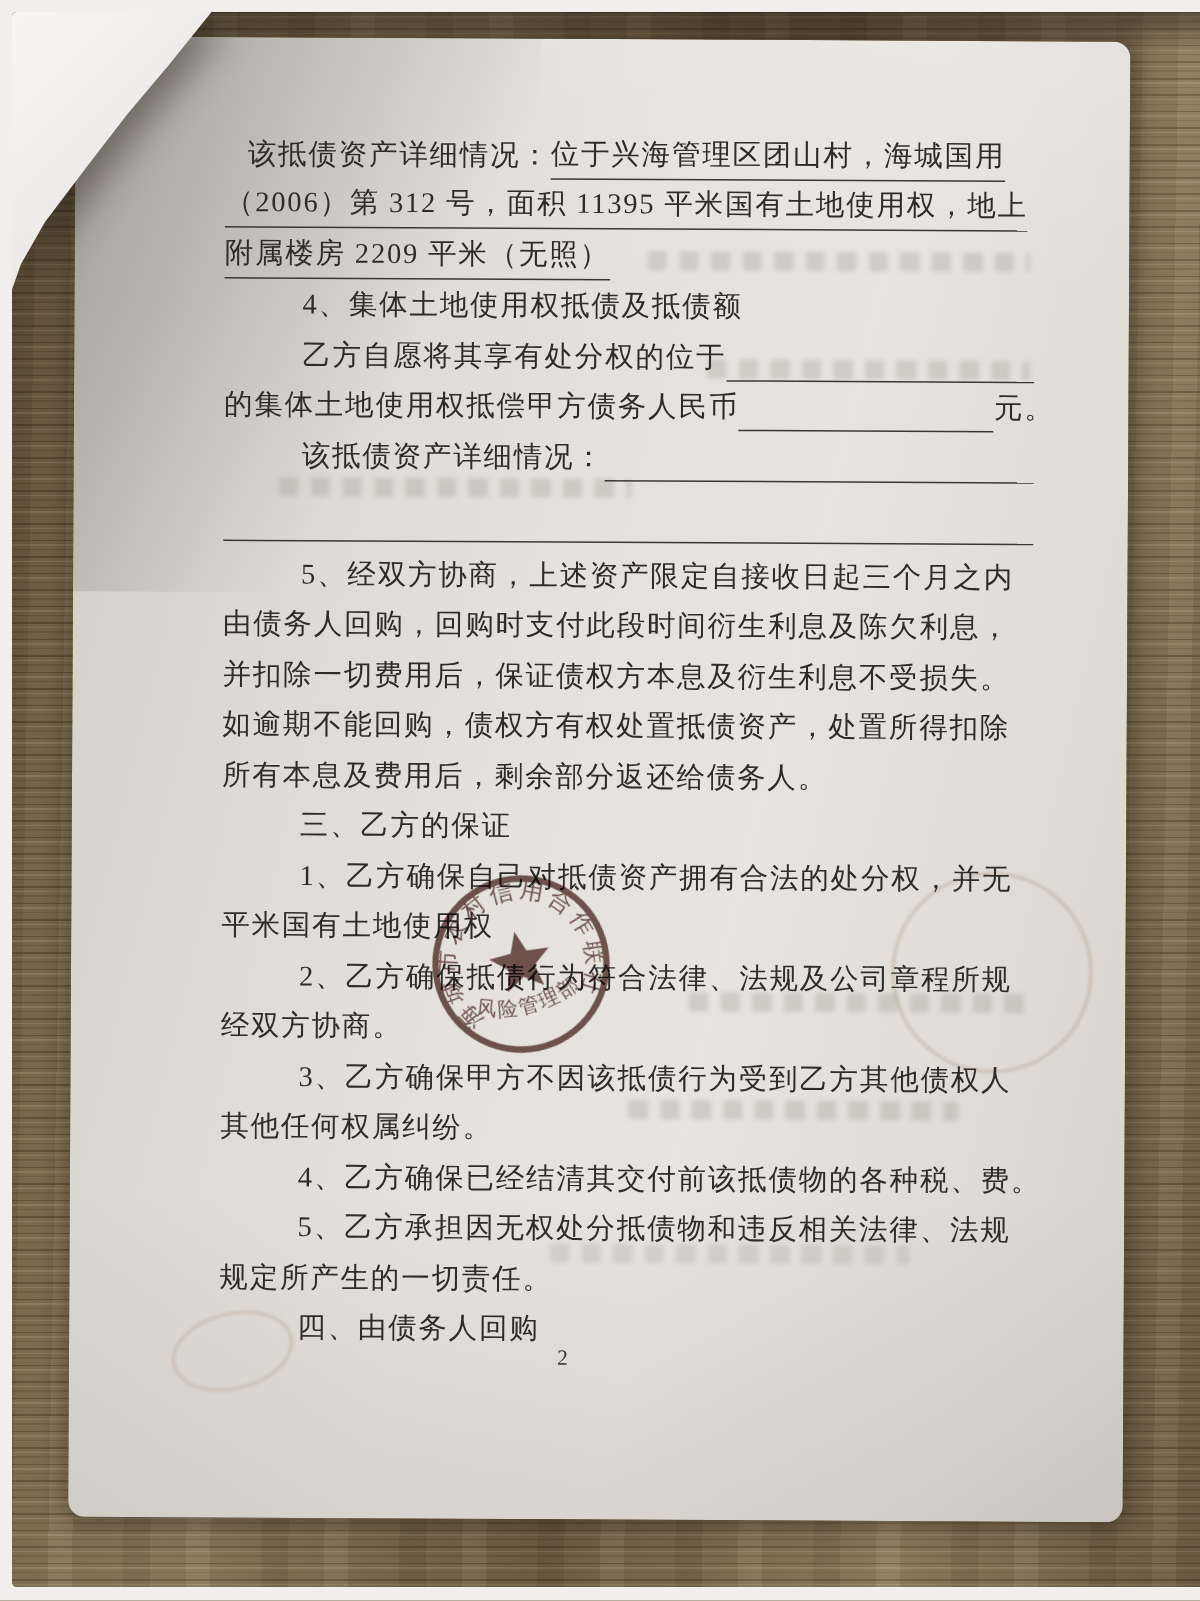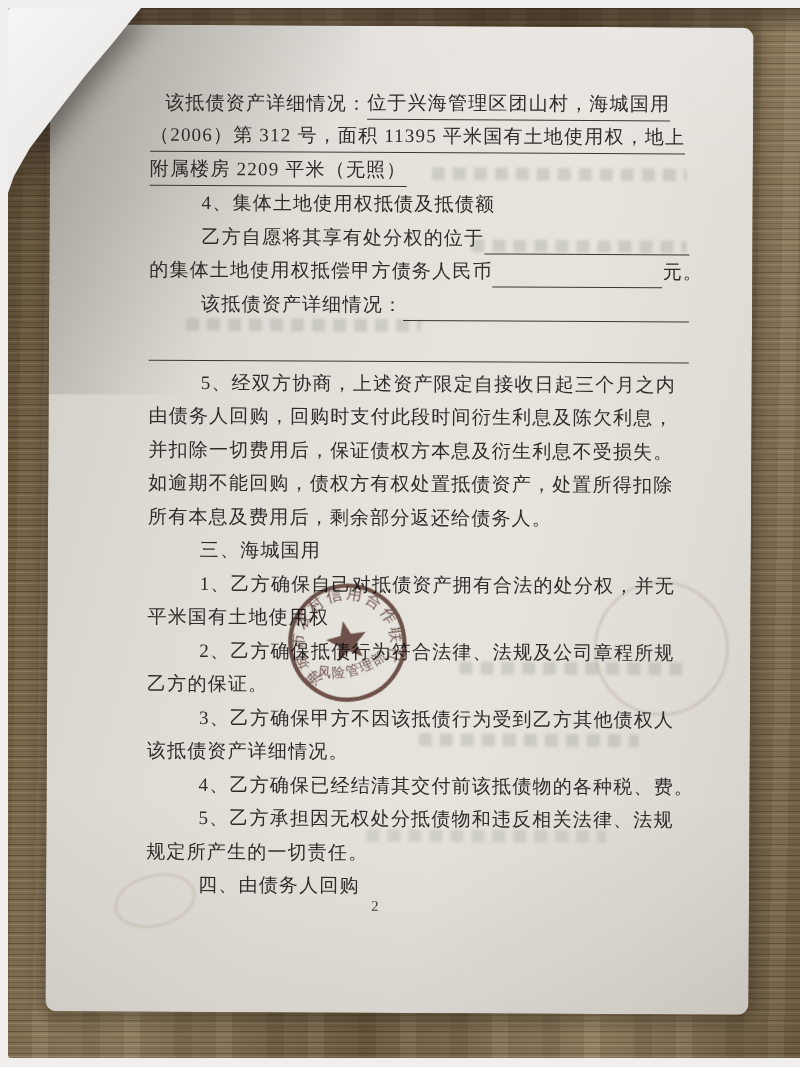--- a/index.html
+++ b/index.html
@@ -155,39 +155,39 @@
         <div class="line">
           <span class="txt">并扣除一切费用后，保证债权方本息及衍生利息不受损失。</span>
         </div>
         <div class="line">
           <span class="txt">如逾期不能回购，债权方有权处置抵债资产，处置所得扣除</span>
         </div>
         <div class="line">
           <span class="txt">所有本息及费用后，剩余部分返还给债务人。</span>
         </div>
         <div class="line ind">
-          <span class="txt">三、海城国用</span>
+          <span class="txt">三、乙方的保证</span>
         </div>
         <div class="line ind">
           <span class="txt">1、乙方确保自己对抵债资产拥有合法的处分权，并无</span>
         </div>
         <div class="line">
           <span class="txt">平米国有土地使用权</span>
         </div>
         <div class="line ind">
           <span class="txt">2、乙方确保抵债行为符合法律、法规及公司章程所规</span>
         </div>
         <div class="line">
-          <span class="txt">乙方的保证。</span>
+          <span class="txt">经双方协商。</span>
         </div>
         <div class="line ind">
           <span class="txt">3、乙方确保甲方不因该抵债行为受到乙方其他债权人</span>
         </div>
         <div class="line">
-          <span class="txt">该抵债资产详细情况。</span>
+          <span class="txt">其他任何权属纠纷。</span>
         </div>
         <div class="line ind">
           <span class="txt">4、乙方确保已经结清其交付前该抵债物的各种税、费。</span>
         </div>
         <div class="line ind">
           <span class="txt">5、乙方承担因无权处分抵债物和违反相关法律、法规</span>
         </div>
         <div class="line">
           <span class="txt">规定所产生的一切责任。</span>
         </div>

